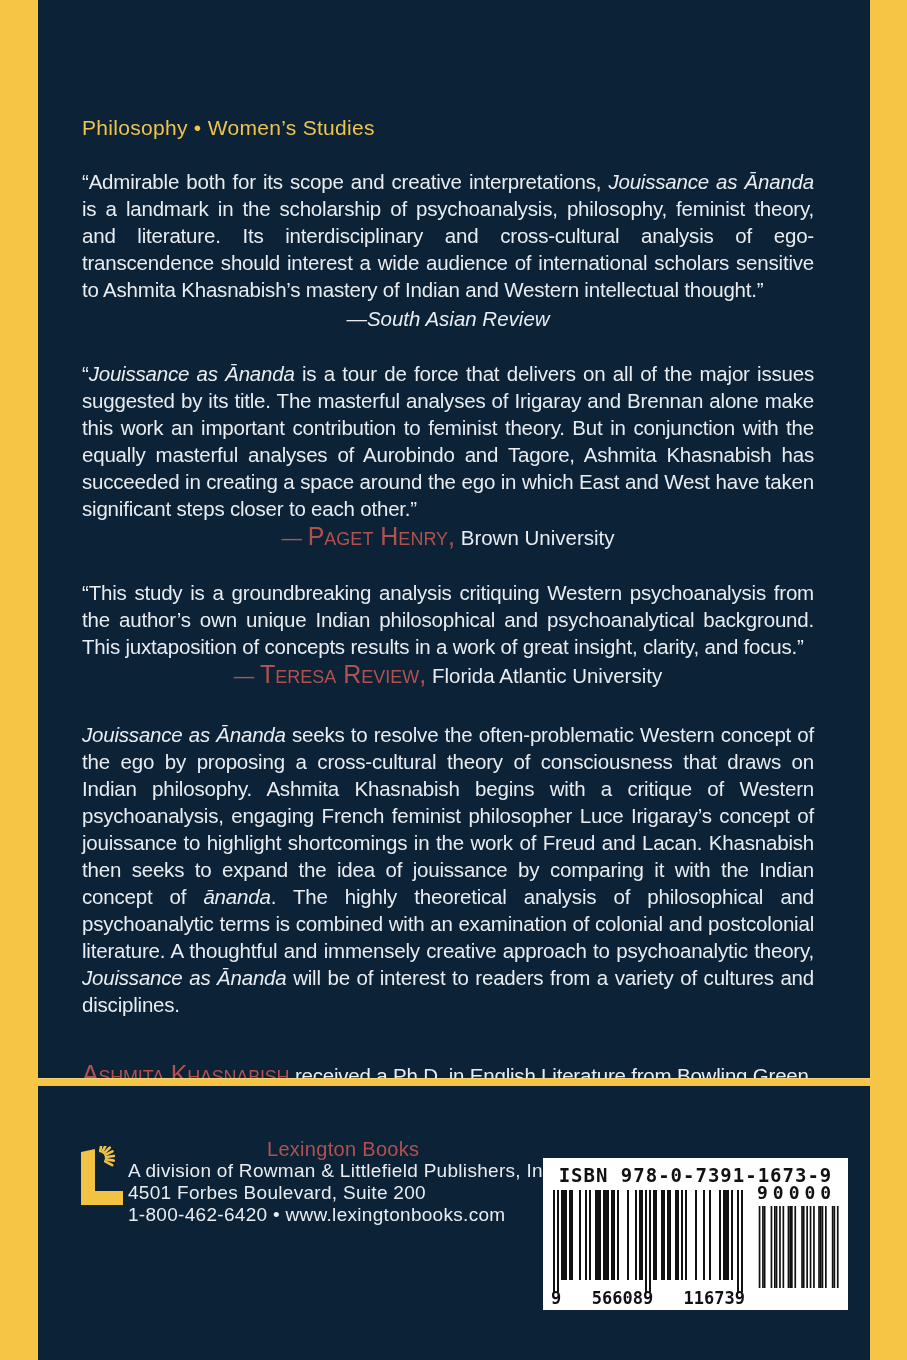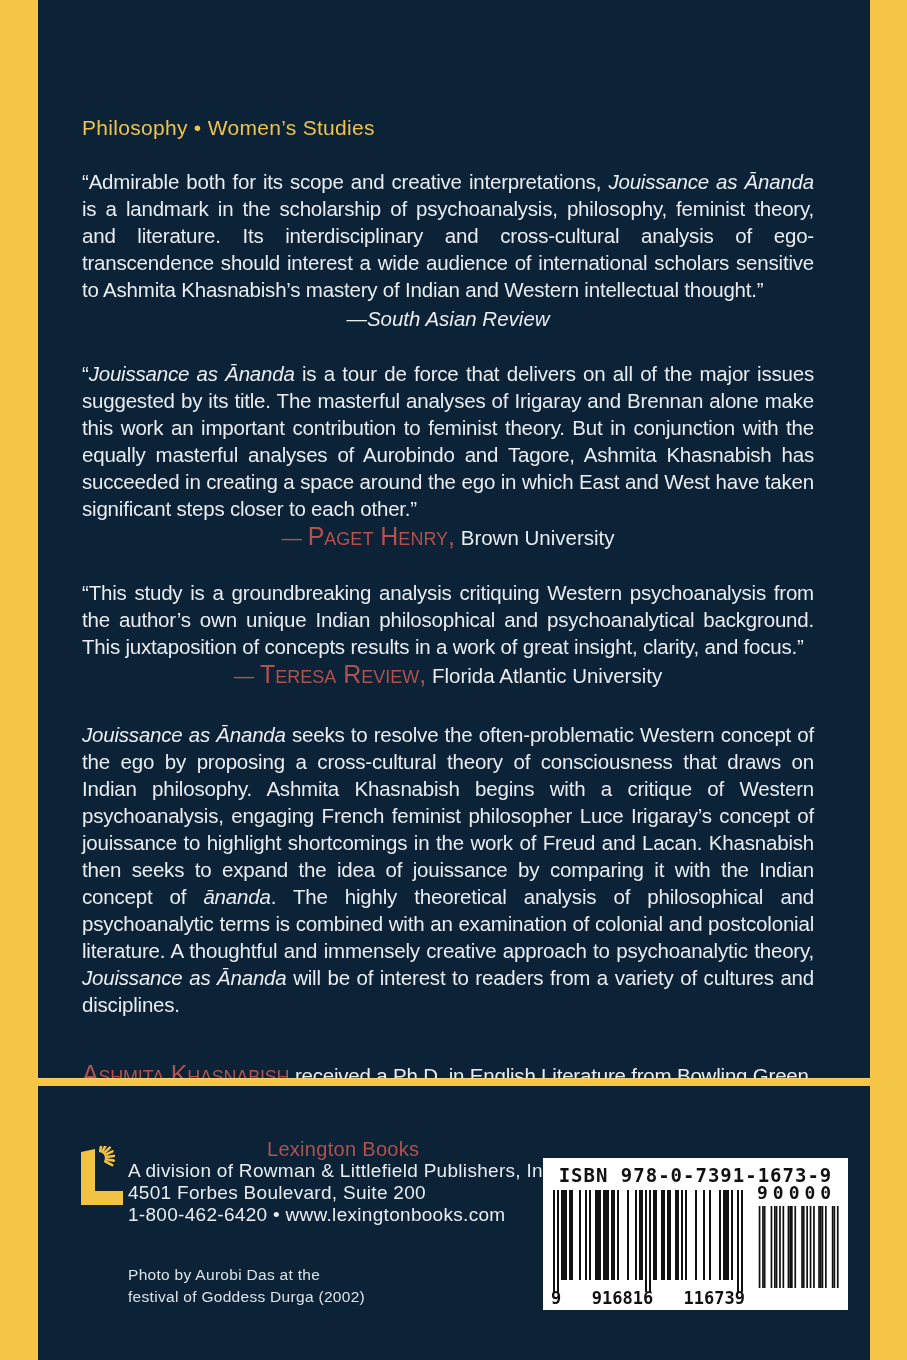--- a/index.html
+++ b/index.html
@@ -117,24 +117,20 @@
         </g>
     </svg>
 
     <div class="pub-block">
       <div class="pub-name">Lexington Books</div>
       <div class="pub-line">A division of Rowman &amp; Littlefield Publishers, Inc.</div>
       <div class="pub-line">4501 Forbes Boulevard, Suite 200</div>
       <div class="pub-line">1-800-462-6420  •  www.lexingtonbooks.com</div>
     </div>
 
-    <div class="photo-credit">
-      <div>Photo by Aurobi Das at the</div>
-      <div>festival of Goddess Durga (2002)</div>
-    </div>
 
     <div class="barcode-box">
       <div class="isbn-label">ISBN 978-0-7391-1673-9</div>
       <svg class="ean13-svg" id="ean13-svg" width="190" height="102">
           <rect x="0" y="0" width="2" height="102" fill="#111111"></rect>
           <rect x="4" y="0" width="2" height="102" fill="#111111"></rect>
           <rect x="8" y="0" width="2" height="90" fill="#111111"></rect>
           <rect x="10" y="0" width="2" height="90" fill="#111111"></rect>
           <rect x="12" y="0" width="2" height="90" fill="#111111"></rect>
           <rect x="16" y="0" width="2" height="90" fill="#111111"></rect>
@@ -173,21 +169,21 @@
           <rect x="166" y="0" width="2" height="90" fill="#111111"></rect>
           <rect x="170" y="0" width="2" height="90" fill="#111111"></rect>
           <rect x="172" y="0" width="2" height="90" fill="#111111"></rect>
           <rect x="174" y="0" width="2" height="90" fill="#111111"></rect>
           <rect x="178" y="0" width="2" height="90" fill="#111111"></rect>
           <rect x="184" y="0" width="2" height="102" fill="#111111"></rect>
           <rect x="188" y="0" width="2" height="102" fill="#111111"></rect>
         </svg>
       <div class="ean-digits">
         <span>9</span>
-        <span>916816</span>
+        <span>566089</span>
         <span>116739</span>
       </div>
       <div class="supp-digits">90000</div>
       <svg class="ean5-svg" id="ean5-svg" width="82" height="82">
           <rect x="1.7" y="0" width="1.7" height="82" fill="#111111"></rect>
           <rect x="5.1" y="0" width="1.7" height="82" fill="#111111"></rect>
           <rect x="6.8" y="0" width="1.7" height="82" fill="#111111"></rect>
           <rect x="13.599999999999998" y="0" width="1.7" height="82" fill="#111111"></rect>
           <rect x="16.999999999999996" y="0" width="1.7" height="82" fill="#111111"></rect>
           <rect x="18.699999999999996" y="0" width="1.7" height="82" fill="#111111"></rect>

